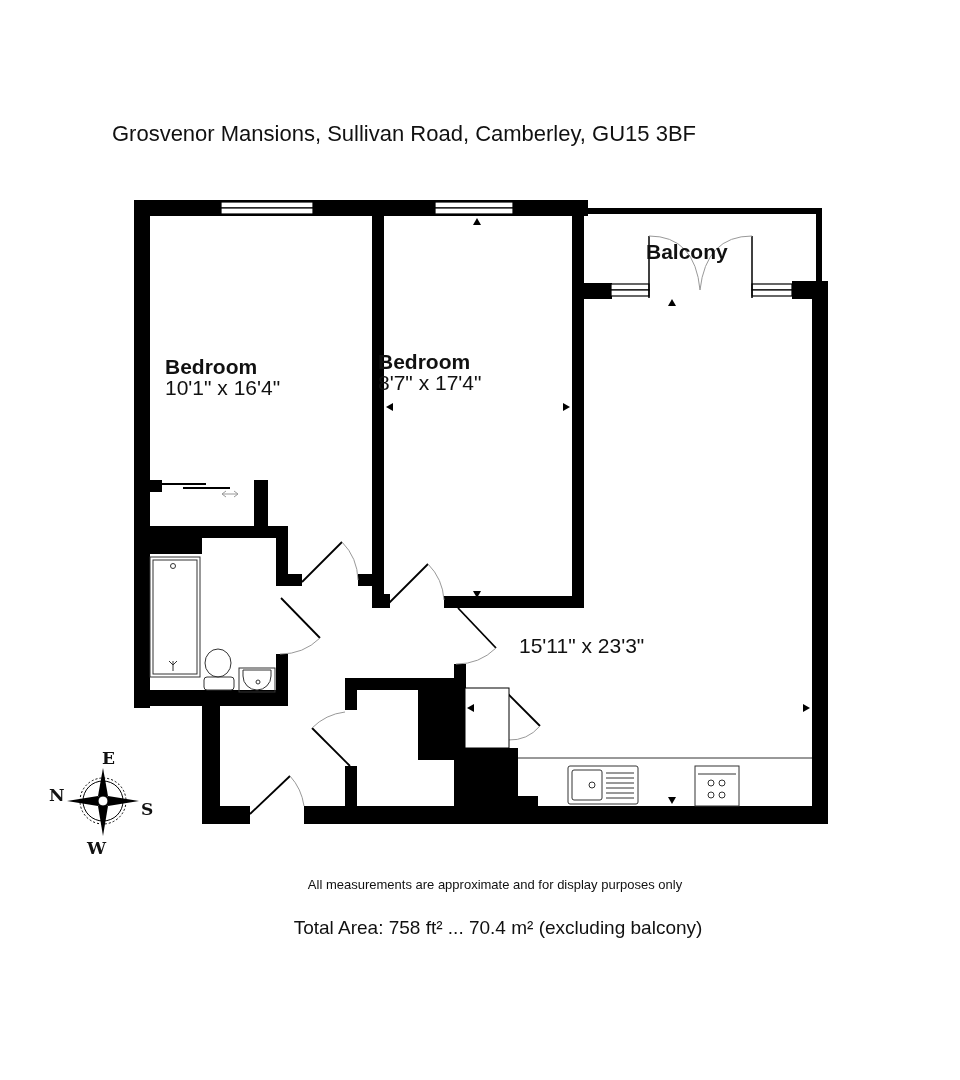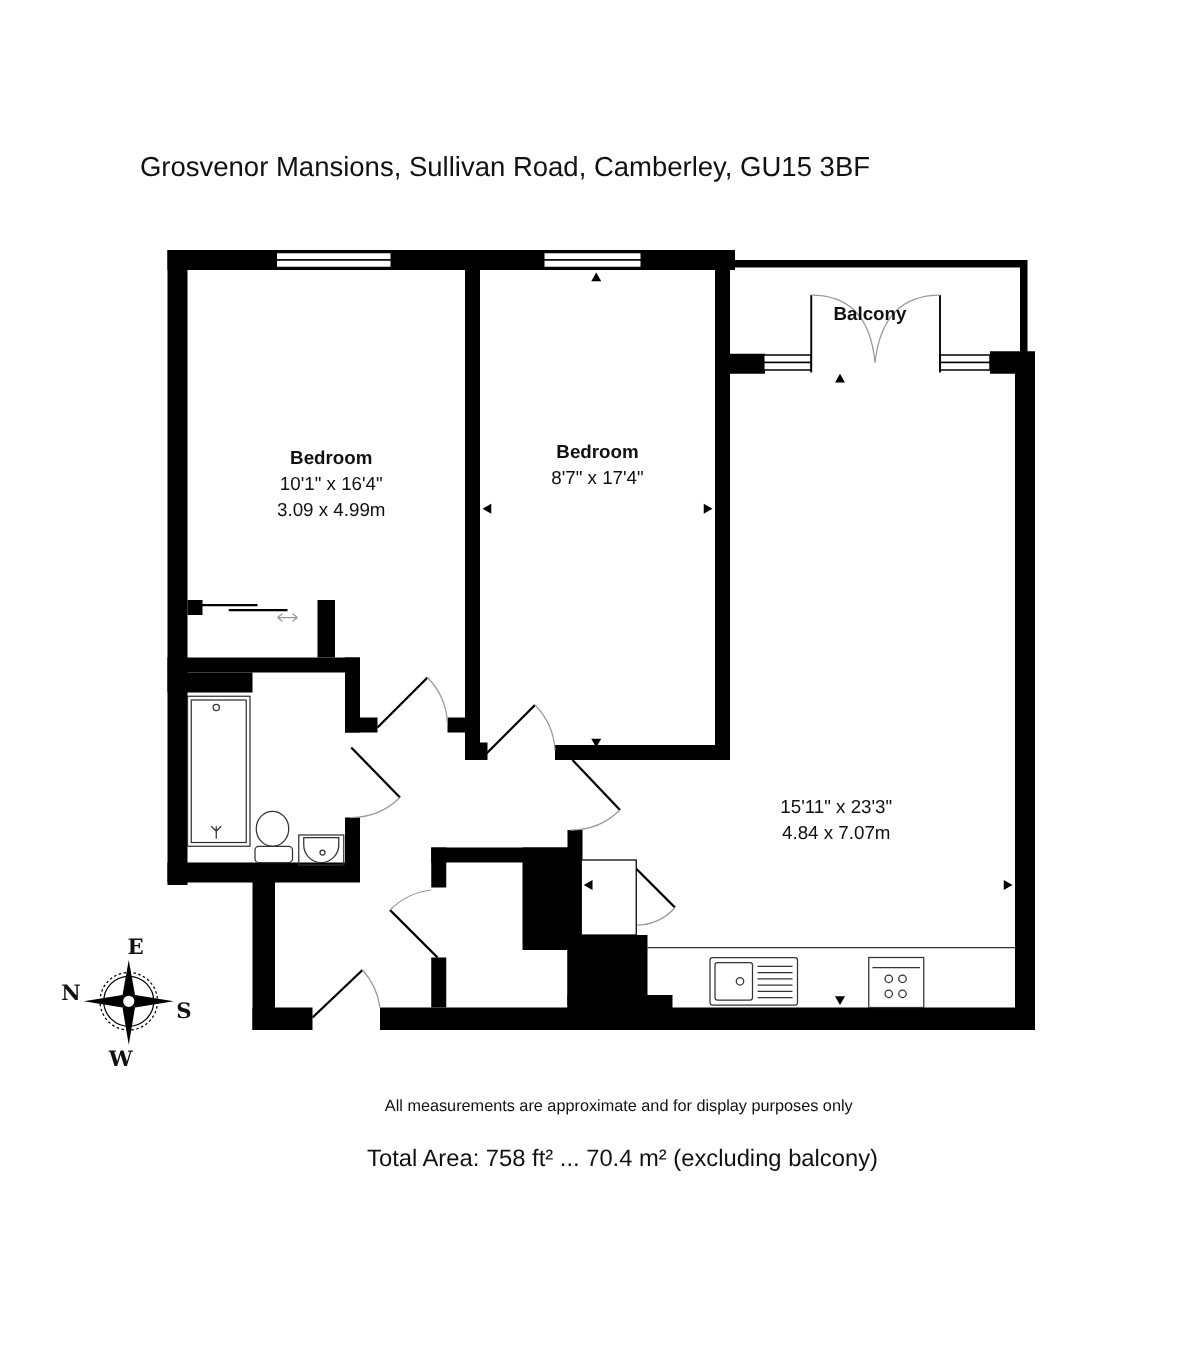--- a/index.html
+++ b/index.html
@@ -1,19 +1,19 @@
 <!DOCTYPE html>
 <html><head>
 <meta charset="utf-8">
 <style>
   html, body { margin: 0; padding: 0; background: #ffffff; }
   body { width: 960px; height: 1080px; position: relative; overflow: hidden; font-family: "Liberation Sans", sans-serif; color: #111; }
   .title { position: absolute; left: 0; width: 808px; top: 121px; text-align: center; font-size: 22px; color: #111; }
   svg.plan { position: absolute; left: 0; top: 0; }
-  .room-label { position: absolute; text-align: center; font-size: 15px; line-height: 21px; color: #111; }
+  .room-label { position: absolute; font-size: 21px; line-height: 21px; color: #111; }
   .room-label .name { font-weight: bold; }
   .note { position: absolute; left: 0; width: 990px; top: 877px; text-align: center; font-size: 13px; color: #111; }
   .total { position: absolute; left: 0; width: 996px; top: 917px; text-align: center; font-size: 19px; color: #111; }
   .compass-letter { position: absolute; font-family: "DejaVu Serif", serif; font-weight: bold; font-size: 17px; color: #111; }
 </style>
 </head>
 <body>
 
 <div class="title">Grosvenor Mansions, Sullivan Road, Camberley, GU15 3BF</div>
 
@@ -160,32 +160,30 @@
     <path d="M0 35 L5 5 L0 0 L-5 5 Z" fill="#000"></path>
     <path d="M-36 0 L-5 -5 L0 0 L-5 5 Z" fill="#000"></path>
     <path d="M36 0 L5 -5 L0 0 L5 5 Z" fill="#000"></path>
     <circle r="5" fill="#fff" stroke="#000" stroke-width="1"></circle>
   </g>
 </svg>
 
 <div class="room-label" style="left:165px; top:356px; width:200px;">
   <div class="name">Bedroom</div>
   <div>10'1" x 16'4"</div>
-  <div>3.09 x 4.99m</div>
 </div>
 <div class="room-label" style="left:378px; top:351px; width:200px;">
   <div class="name">Bedroom</div>
   <div>8'7" x 17'4"</div>
 </div>
 <div class="room-label" style="left:646px; top:241px; width:100px;">
   <div class="name">Balcony</div>
 </div>
 <div class="room-label" style="left:519px; top:635px; width:300px;">
   <div>15'11" x 23'3"</div>
-  <div>4.84 x 7.07m</div>
 </div>
 
 <span class="compass-letter" style="left:102px; top:748px;">E</span>
 <span class="compass-letter" style="left:49px; top:785px;">N</span>
 <span class="compass-letter" style="left:141px; top:799px;">S</span>
 <span class="compass-letter" style="left:87px; top:838px;">W</span>
 
 <div class="note">All measurements are approximate and for display purposes only</div>
 <div class="total">Total Area: 758 ft² ... 70.4 m² (excluding balcony)</div>
 

